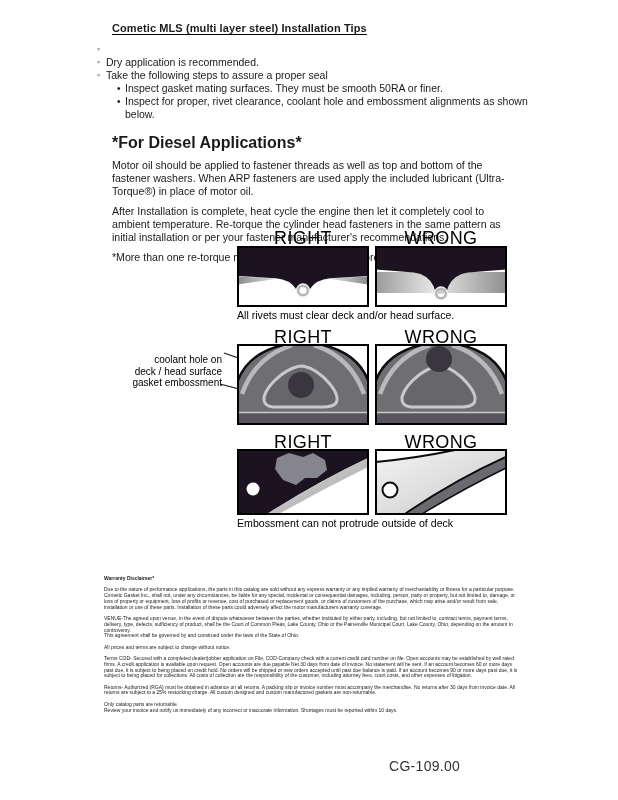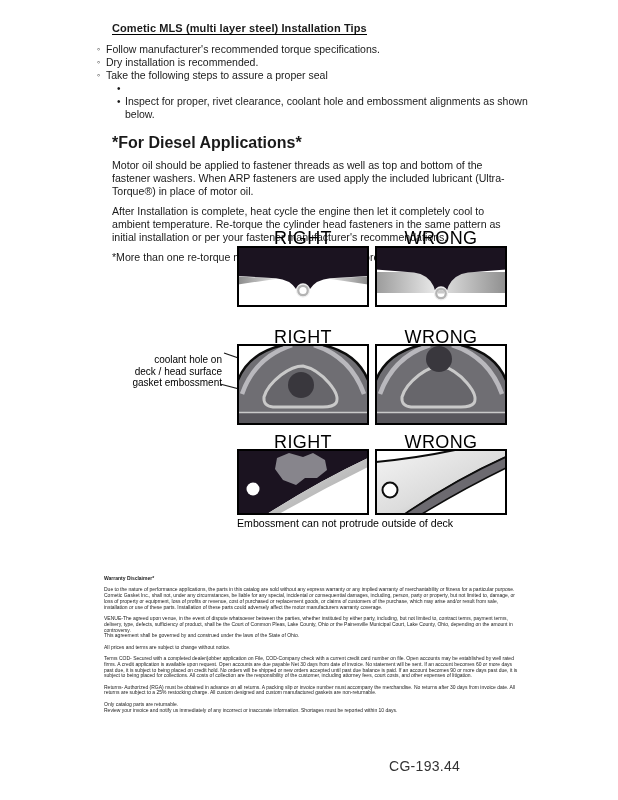--- a/index.html
+++ b/index.html
@@ -39,32 +39,32 @@
 <body>
 
 <div class="page">
 
   <div class="content">
     <span class="title">Cometic MLS (multi layer steel) Installation Tips</span>
 
     <div class="tips">
       <div class="bullet">
         <span class="marker">◦</span>
-        <span>Follow manufacturer's recommended torque specifications.</span>
       </div>
       <div class="bullet">
         <span class="marker">◦</span>
-        <span>Dry installation is recommended.</span>
+        <span>Dry application is recommended.</span>
       </div>
       <div class="bullet">
         <span class="marker">◦</span>
         <span>Take the following steps to assure a proper seal</span>
       </div>
       <div class="bullet sub">
         <span class="marker dot">•</span>
+        <span>Inspect gasket mating surfaces.  They must be smooth 50RA or finer.</span>
       </div>
       <div class="bullet sub">
         <span class="marker dot">•</span>
         <span>Inspect for proper, rivet clearance, coolant hole and embossment alignments as shown below.</span>
       </div>
     </div>
 
     <div class="diesel">
       <div class="diesel-heading">*For Diesel Applications*</div>
       <p>Motor oil should be applied to fastener threads as well as top and bottom of the fastener washers. When ARP fasteners are used apply the included lubricant (Ultra-Torque®) in place of motor oil.</p>
@@ -106,20 +106,21 @@
     </defs>
     <rect x="0" y="0" width="132" height="61" fill="#ffffff"></rect>
     <rect x="1" y="26" width="130" height="21" fill="url(#band1)"></rect>
     <path d="M1,1 H131 V23.5 L93,26.5 Q79,28.5 73.5,40 Q70,52 66,52 Q62,52 58.5,40 Q53,28.5 39,26.5 L1,23.5 Z" fill="#1b1320"></path>
     <circle cx="66" cy="47.5" r="6.5" fill="#b3b3b3" stroke="#f0f0f0" stroke-width="1.3"></circle>
     <circle cx="66" cy="47.5" r="3.6" fill="#ffffff"></circle>
     <path d="M62.4,47.5 a3.6,3.6 0 0 1 7.2,0 Z" fill="#c9c9c9"></path>
     <rect x="1" y="1" width="130" height="59" fill="none" stroke="#000" stroke-width="2"></rect>
   </svg>
 
+  <div class="caption" style="left:237px;top:309px;">All rivets must clear deck and/or head surface.</div>
 
   <div class="dg-header" style="left:237px;top:327px;">RIGHT</div>
   <div class="dg-header" style="left:375px;top:327px;">WRONG</div>
 
   <div class="dg-label" style="left:120px;top:354px;width:102px;">
     <div>coolant hole on</div>
     <div>deck / head surface</div>
   </div>
   <div class="dg-label" style="left:100px;top:377px;width:122px;">gasket embossment</div>
 
@@ -201,15 +202,15 @@
     <p>Due to the nature of performance applications, the parts in this catalog are sold without any express warranty or any implied warranty of merchantability or fitness for a particular purpose.  Cometic Gasket Inc., shall not, under any circumstances, be liable for any special, incidental or consequential damages, including, person, party or property, but not limited to, damage, or loss of property or equipment, loss of profits or revenue, cost of purchased or replacement goods, or claims of customers of the purchase, which may arise and/or result from sale, installation or use of these parts.  Installation of these parts could adversely affect the motor manufacturers warranty coverage.</p>
     <p class="tight">VENUE-The agreed upon venue, in the event of dispute whatsoever between the parties, whether instituted by either party, including, but not limited to, contract terms, payment terms, delivery, type, defects, sufficiency of product, shall be the Court of Common Pleas, Lake County, Ohio or the Painesville Municipal Court, Lake County, Ohio, depending on the amount in controversy.</p>
     <p>This agreement shall be governed by and construed under the laws of the State of Ohio.</p>
     <p>All prices and terms are subject to change without notice.</p>
     <p>Terms COD- Secured with a completed dealer/jobber application on File, COD-Company check with a current credit card number on file.  Open accounts may be established by well rated firms.  A credit application is available upon request.  Open accounts are due payable Net 30 days from date of invoice.  No statement will be sent.  If an account becomes 60 or more days past due, it is subject to being placed on credit hold.  No orders will be shipped or new orders accepted until past due balance is paid.  If an account becomes 90 or more days past due, it is subject to being placed for collections.  All costs of collection are the responsibility of the customer, including attorney fees, court costs, and other expenses of litigation.</p>
     <p>Returns- Authorized (RGA) must be obtained in advance on all returns.  A packing slip or invoice number must accompany the merchandise.  No returns after 30 days from invoice date.  All returns are subject to a 25% restocking charge.  All custom designed and custom manufactured gaskets are non-returnable.</p>
     <p class="tight">Only catalog parts are returnable.</p>
     <p>Review your invoice and notify us immediately of any incorrect or inaccurate information.  Shortages must be reported within 10 days.</p>
   </div>
 
-  <div class="docnum">CG-193.44</div>
+  <div class="docnum">CG-109.00</div>
 
 </div>
 
 </body></html>

